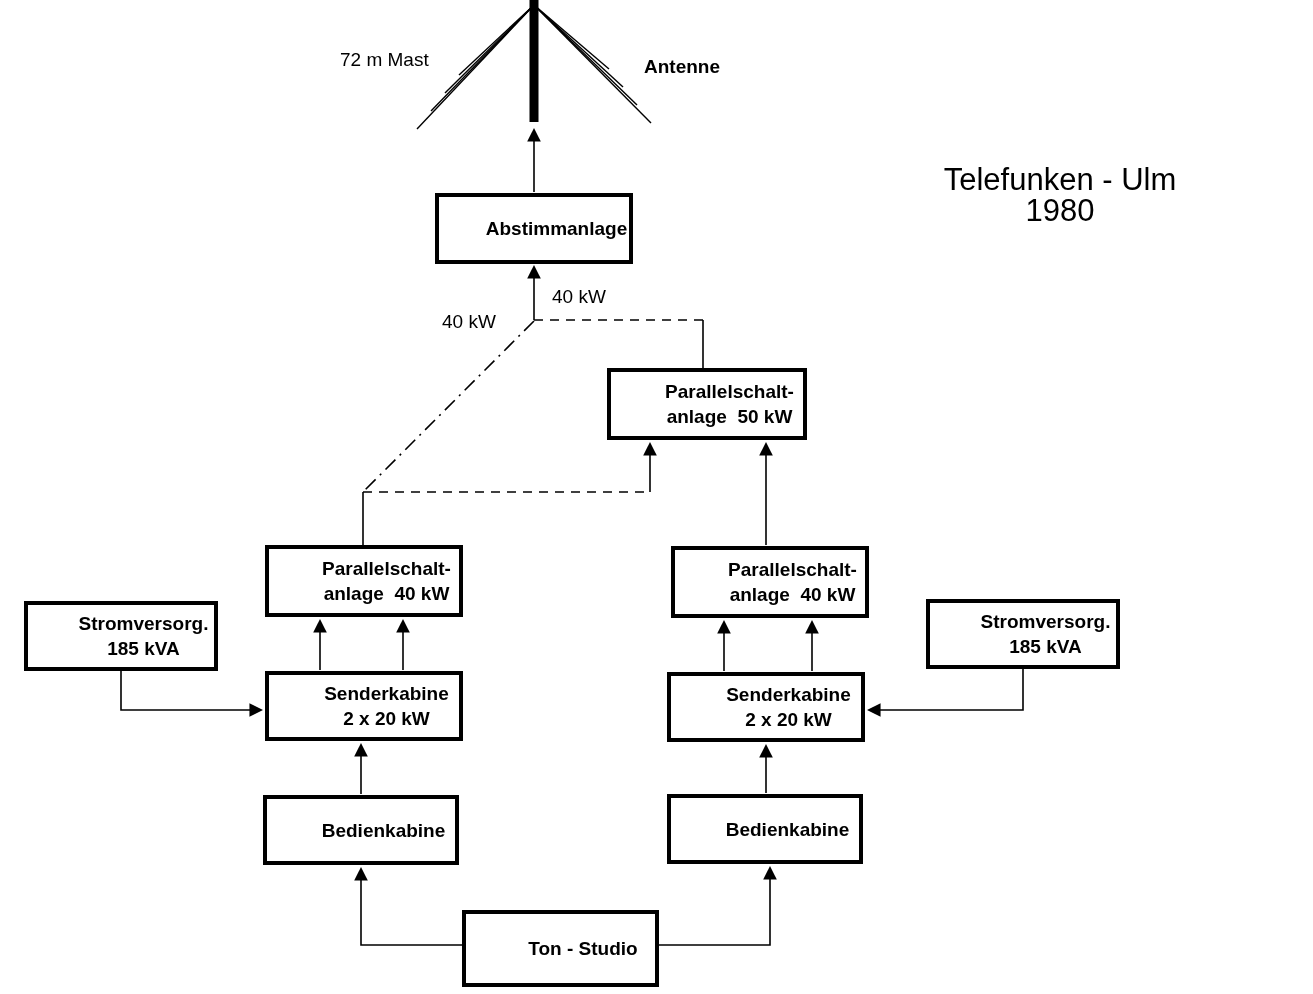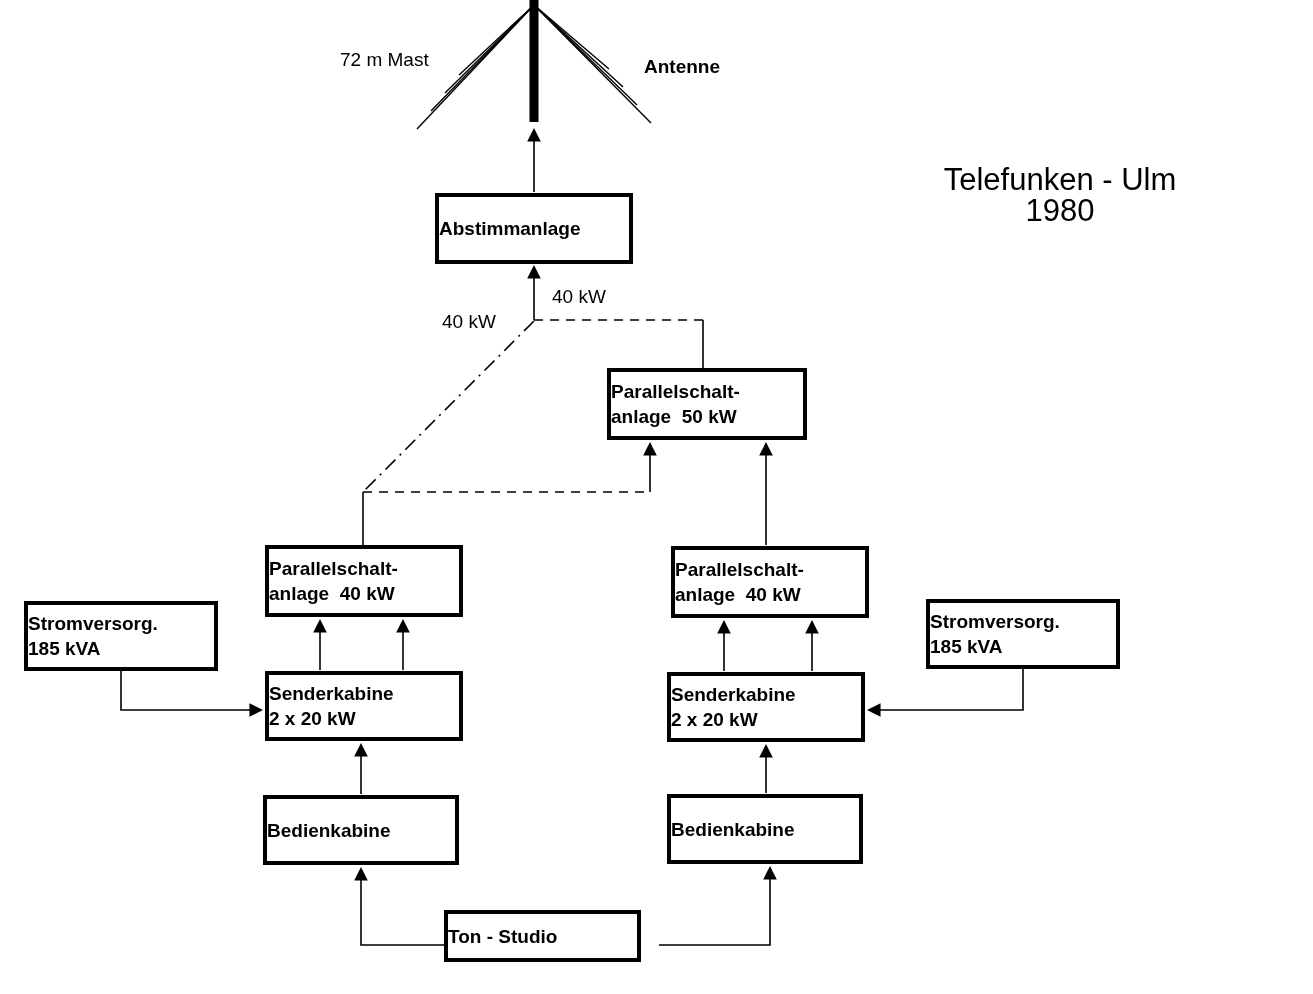--- a/index.html
+++ b/index.html
@@ -8,22 +8,22 @@
   .canvas { position:relative; width:1313px; height:994px; background:#fff; overflow:hidden; }
 
   svg.wires { position:absolute; left:0; top:0; z-index:1; }
   .w     { stroke:#000; stroke-width:1.6; fill:none; }
   .dash  { stroke-dasharray:9 7; }
   .ddot  { stroke-dasharray:14 6 2 6; }
   .mast  { stroke:#000; stroke-width:9; }
   .thin  { stroke:#000; stroke-width:1.4; fill:none; }
 
   .box { position:absolute; background:#fff; border:4px solid #000; z-index:2;
-         display:flex; flex-direction:column; align-items:flex-start; justify-content:center;
-         text-align:center; }
+         display:flex; flex-direction:column; align-items:center; justify-content:center;
+         text-align:center;padding-left:45px; }
   .bl  { font-weight:bold; font-size:19px; line-height:25px; white-space:pre; }
 
   .lbl { position:absolute; z-index:2; font-size:19px; line-height:24px; }
   .lbl.bold { font-weight:bold; }
 
   .title-block { position:absolute; left:840px; top:150px; width:440px; text-align:center; z-index:2; }
   .title-main { font-size:25px; font-weight:bold; line-height:34px;
                 text-decoration:underline; text-decoration-thickness:2px; text-underline-offset:3px; }
   .title-sub  { font-size:31px; font-weight:normal; line-height:31px; }
   .title-gap  { height:14px; }
@@ -133,17 +133,17 @@
   </div>
 
   <div class="box" style="left:263px; top:795px; width:196px; height:70px;">
     <span class="bl">Bedienkabine</span>
   </div>
 
   <div class="box" style="left:667px; top:794px; width:196px; height:70px;">
     <span class="bl">Bedienkabine</span>
   </div>
 
-  <div class="box" style="left:444px; top:910px; width:197px; height:52px;">
+  <div class="box" style="left:462px; top:910px; width:197px; height:77px;">
     <span class="bl">Ton - Studio</span>
   </div>
 
 </div>
 
 </body></html>

